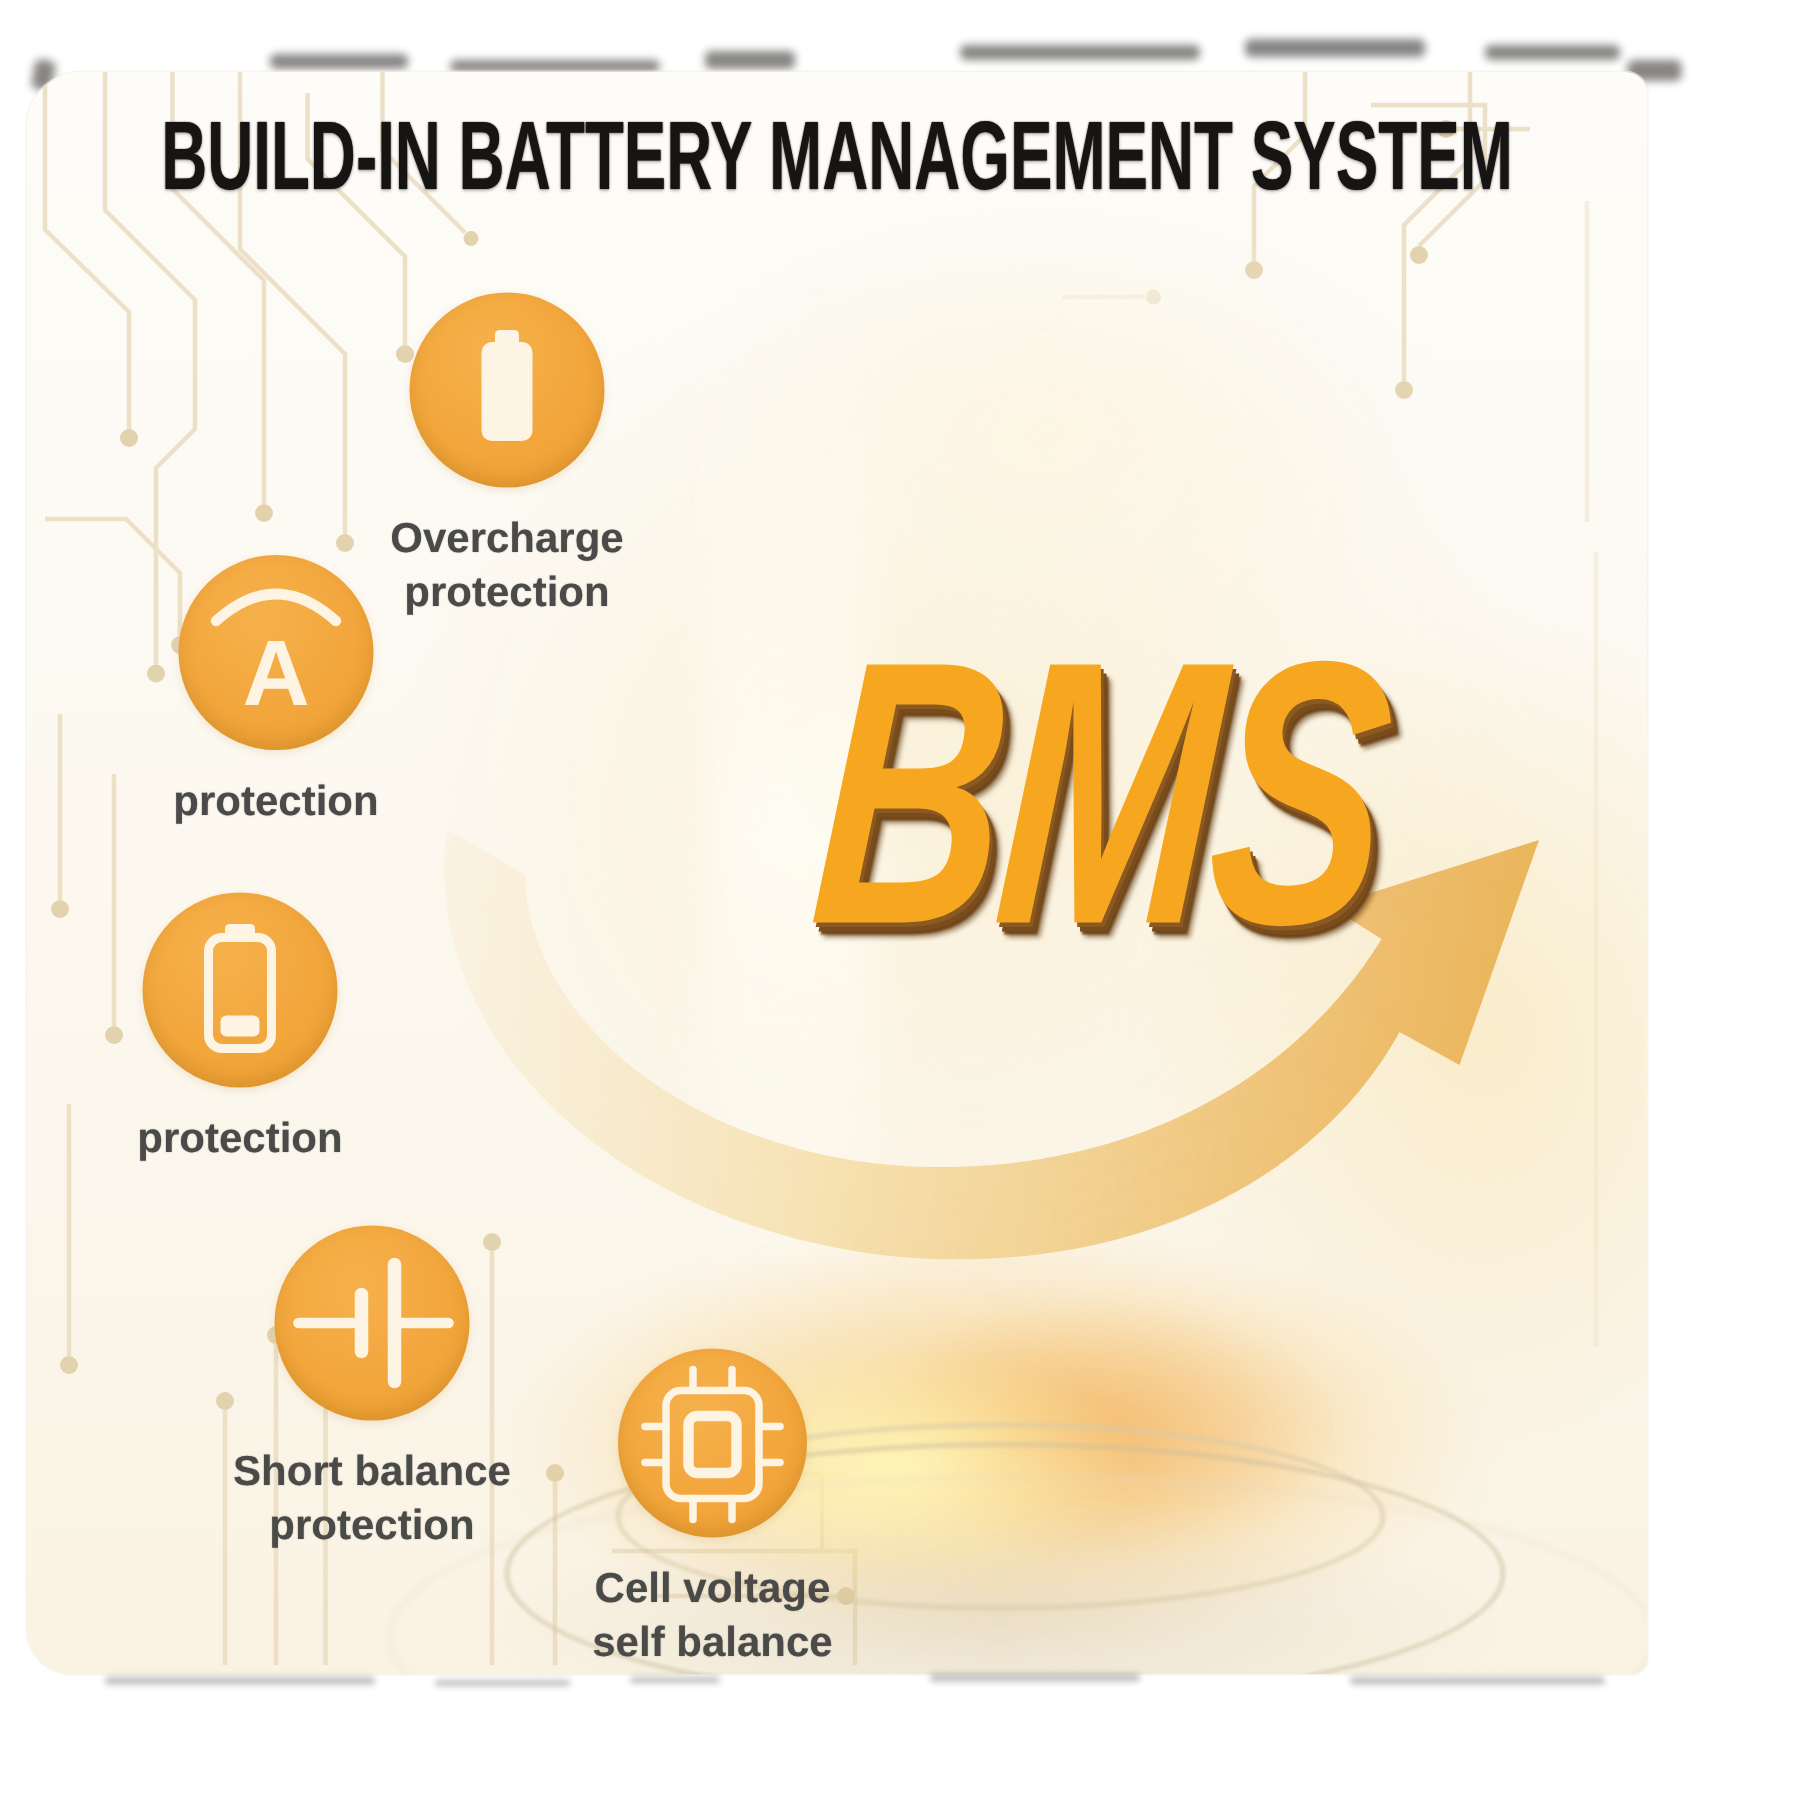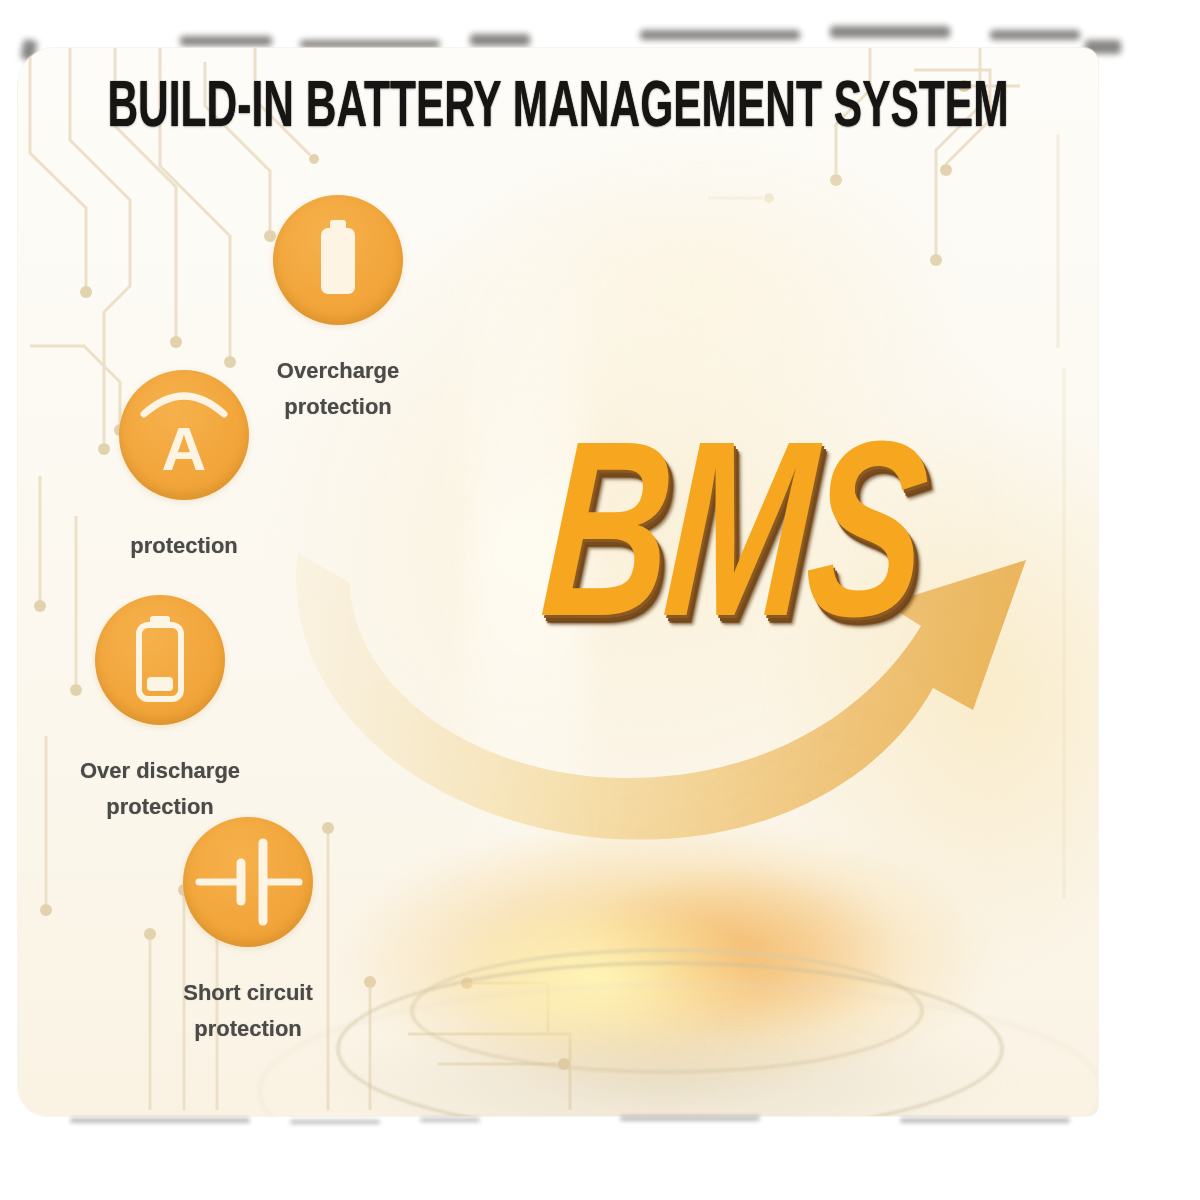--- a/index.html
+++ b/index.html
@@ -75,21 +75,21 @@
   
   .feature{position:absolute;text-align:center;}
   .f-circle{
     margin:0 auto;border-radius:50%;
     background:radial-gradient(circle at 42% 32%,#F6B14C 0%,#F2A63C 55%,#EC9D2F 100%);
     box-shadow:inset 0 -5px 10px rgba(170,110,25,.28), 0 2px 6px rgba(190,140,60,.18);
     display:flex;align-items:center;justify-content:center;
   }
   .d130{width:130px;height:130px;}
   .d126{width:126px;height:126px;}
-  .f-label{margin-top:28px;font-size:22px;line-height:36px;font-weight:700;color:#4A4A48;
+  .f-label{margin-top:16px;font-size:28px;line-height:36px;font-weight:700;color:#4A4A48;
     text-shadow:0 0 1px rgba(74,74,72,.45);}
   .f1{left:200px;top:147px;width:240px;}
   .f2{left:46px; top:322px;width:240px;}
   .f3{left:12px; top:547px;width:260px;}
   .f4{left:110px;top:769px;width:240px;}
   .f5{left:337px;top:851px;width:240px;}
   .icon{display:block;}
 </style>
 </head>
 <body>
@@ -232,42 +232,65 @@
 
     <div class="feature f3">
       <div class="f-circle d130">
         <svg class="icon" width="130" height="130" viewBox="0 0 130 130">
           <rect x="55" y="21" width="20" height="11" rx="3" fill="#FDF4E3"></rect>
           <rect x="44" y="30" width="42" height="74" rx="9" fill="none" stroke="#FDF4E3" stroke-width="6"></rect>
           <rect x="52" y="82" width="26" height="14" rx="4" fill="#FDF4E3"></rect>
         </svg>
       </div>
       <div class="f-label">
-        <div>Over discharge</div>
         <div>protection</div>
       </div>
     </div>
 
     <div class="feature f4">
       <div class="f-circle d130">
         <svg class="icon" width="130" height="130" viewBox="0 0 130 130">
           <g stroke="#FDF4E3" stroke-linecap="round" fill="none">
             <path d="M 16 65 H 52" stroke-width="7"></path>
             <path d="M 58 46 V 84" stroke-width="9"></path>
             <path d="M 80 26 V 104" stroke-width="9"></path>
             <path d="M 84 65 H 116" stroke-width="7"></path>
           </g>
         </svg>
       </div>
       <div class="f-label">
-        <div>Short circuit</div>
+        <div>Short balance</div>
         <div>protection</div>
       </div>
     </div>
 
+    <div class="feature f5">
+      <div class="f-circle d126">
+        <svg class="icon" width="126" height="126" viewBox="0 0 126 126">
+          <g stroke="#FDF4E3" fill="none">
+            <rect x="32" y="28" width="62" height="72" rx="10" stroke-width="5"></rect>
+            <rect x="47" y="45" width="32" height="38" rx="6" stroke-width="7"></rect>
+            <g stroke-width="5" stroke-linecap="round">
+              <path d="M 50 14 V 28"></path>
+                <path d="M 76 14 V 28"></path>
+              <path d="M 50 100 V 114"></path>
+                <path d="M 76 100 V 114"></path>
+              <path d="M 18 52 H 32"></path>
+                <path d="M 18 76 H 32"></path>
+              <path d="M 94 52 H 108"></path>
+                <path d="M 94 76 H 108"></path>
+            </g>
+          </g>
+        </svg>
+      </div>
+      <div class="f-label">
+        <div>Cell voltage</div>
+        <div>self balance</div>
+      </div>
+    </div>
 
   </div>
 
   <div>
     <div class="smudge b" style="left:70px;top:1118px;width:180px;height:5px;"></div>
     <div class="smudge b" style="left:290px;top:1120px;width:90px;height:4px;"></div>
     <div class="smudge b" style="left:420px;top:1118px;width:60px;height:4px;"></div>
     <div class="smudge b" style="left:620px;top:1116px;width:140px;height:5px;"></div>
     <div class="smudge b" style="left:900px;top:1118px;width:170px;height:5px;"></div>
   </div>

